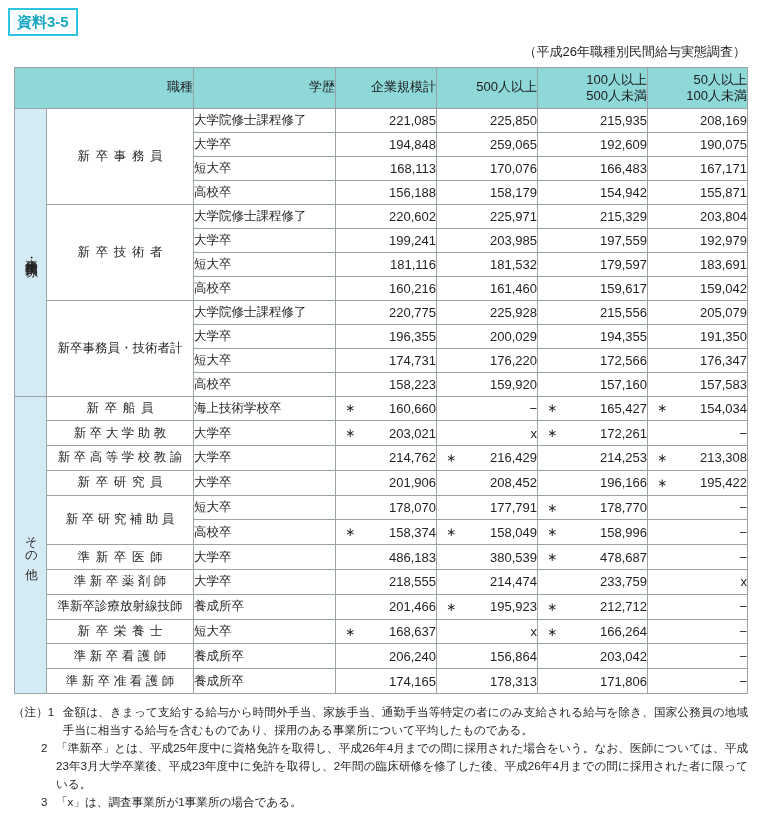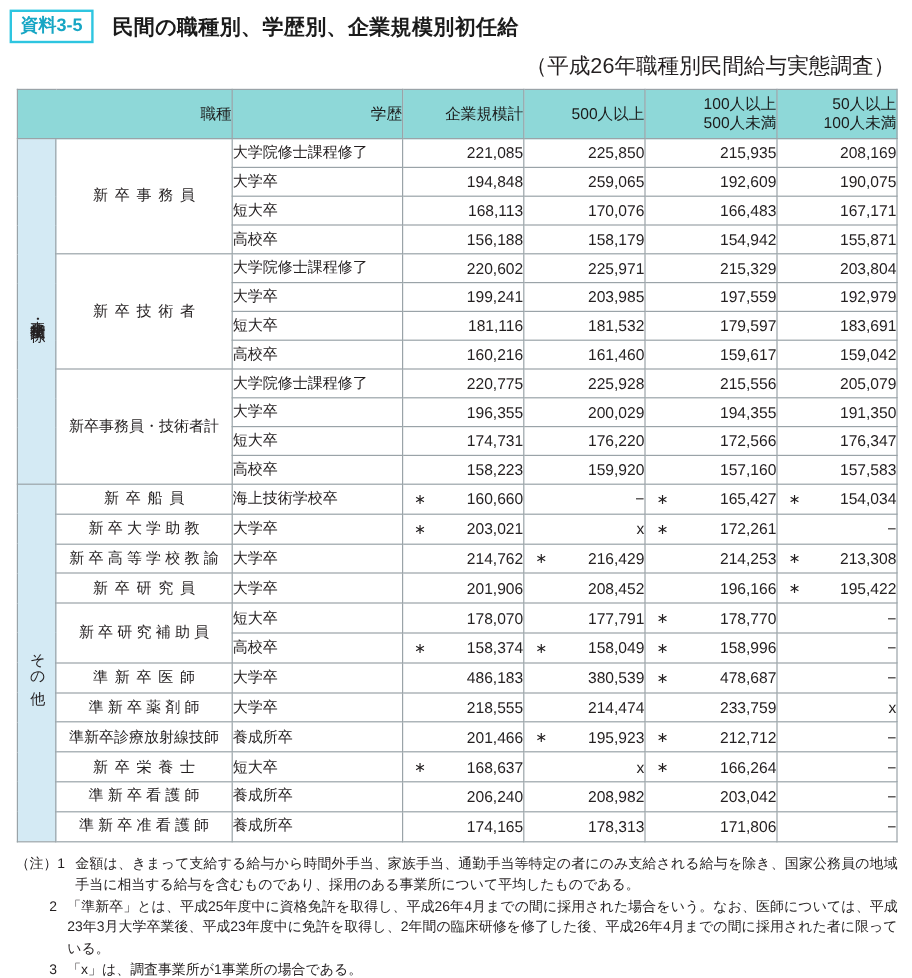--- a/index.html
+++ b/index.html
@@ -44,21 +44,21 @@
     white-space: nowrap;
   }
 
   
   .srcblock {
     text-align: right;
     padding-right: 14px;
     margin-top: 6px;
   }
   .srcline {
-    font-size: 18px;
+    font-size: 13px;
     color: #231f20;
     line-height: 1.5;
   }
 
   
   .tbl-wrap {
     padding: 0 13px 0 14px;
     margin-top: 5px;
   }
   table.maintbl {
@@ -167,21 +167,20 @@
   }
   .note-indent { padding-left: 28px; }
 </style>
 </head>
 <body>
 
 <div id="page">
 
   <div class="title-row">
     <span class="doc-badge">資料3-5</span>
-    <span class="doc-title">民間の職種別、学歴別、企業規模別初任給</span>
   </div>
 
   <div class="srcblock">
     <div class="srcline">（平成26年職種別民間給与実態調査）</div>
   </div>
 
   <div class="tbl-wrap">
     <table class="maintbl">
       <colgroup>
         <col style="width:32px">
@@ -374,21 +373,21 @@
             <td class="educell">短大卒</td>
             <td class="num"><span class="star">∗</span><span>168,637</span></td>
             <td class="num"><span>x</span></td>
             <td class="num"><span class="star">∗</span><span>166,264</span></td>
             <td class="num"><span class="dash">−</span></td>
           </tr>
           <tr class="otherrow">
             <td class="jobcell" rowspan="1"><span class="spaced-sm">準新卒看護師</span></td>
             <td class="educell">養成所卒</td>
             <td class="num"><span>206,240</span></td>
-            <td class="num"><span>208,982</span></td>
+            <td class="num"><span>156,864</span></td>
             <td class="num"><span>203,042</span></td>
             <td class="num"><span class="dash">−</span></td>
           </tr>
           <tr class="otherrow">
             <td class="jobcell" rowspan="1"><span class="spaced-sm">準新卒准看護師</span></td>
             <td class="educell">養成所卒</td>
             <td class="num"><span>174,165</span></td>
             <td class="num"><span>178,313</span></td>
             <td class="num"><span>171,806</span></td>
             <td class="num"><span class="dash">−</span></td>

